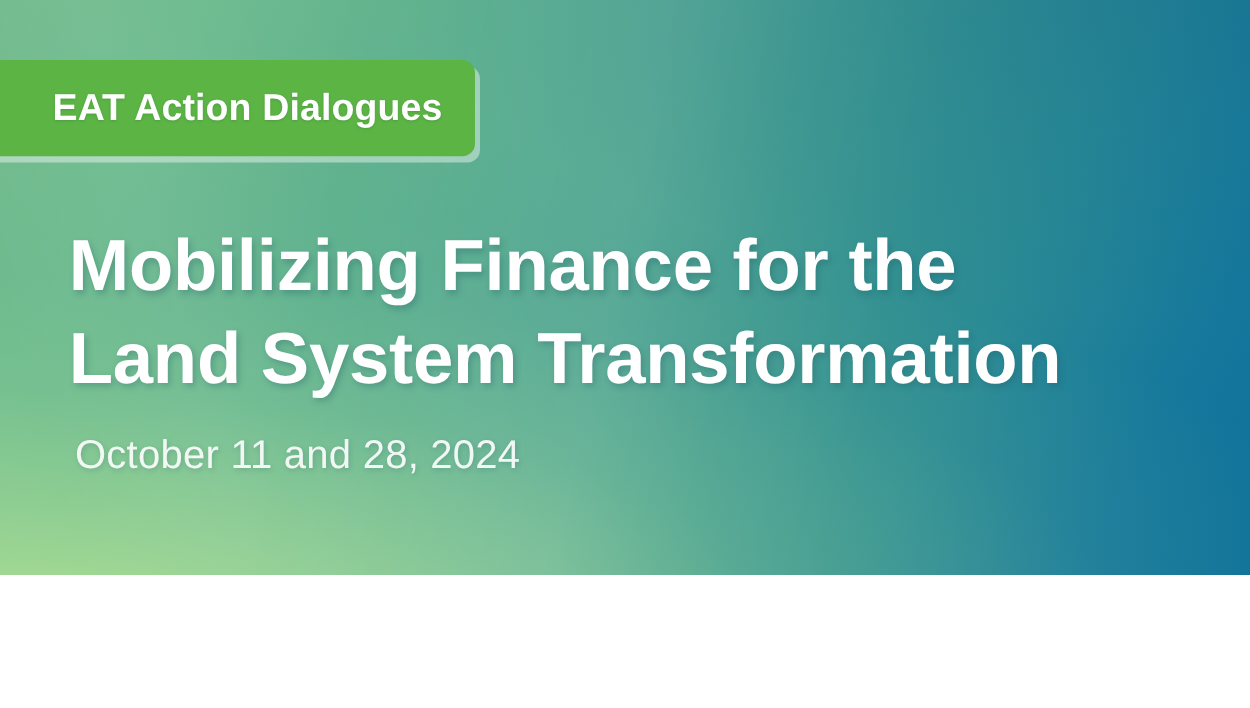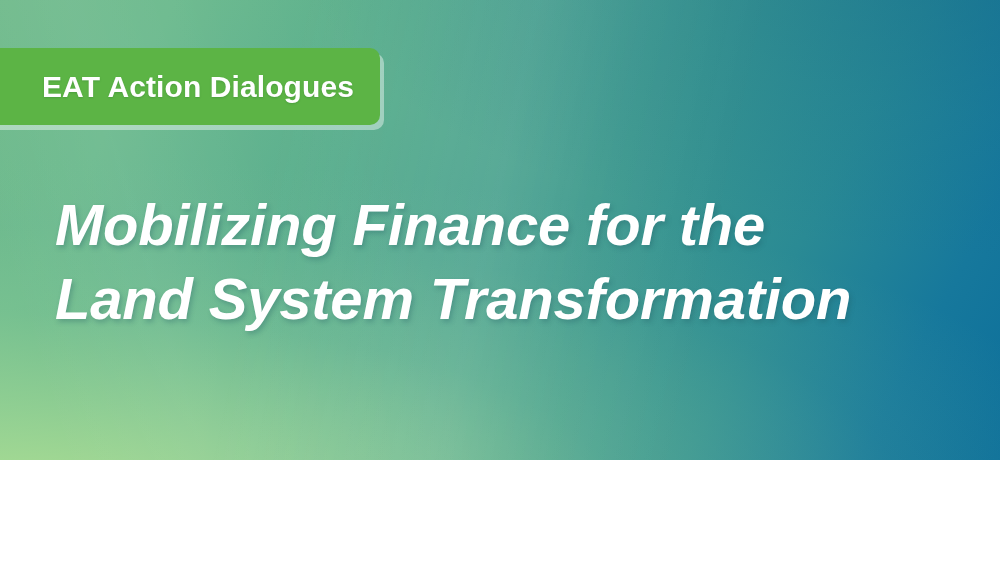--- a/index.html
+++ b/index.html
@@ -93,23 +93,22 @@
     font-weight: bold;
     letter-spacing: 0.1px;
     white-space: nowrap;
     text-shadow: 0 1px 2px rgba(40, 110, 50, 0.30);
   }
 
   
   #headline {
     position: absolute;
     left: 55px;
-    top: 188px;
+    top: 176px;
     width: 900px;
-    font-style: italic;
   }
 
   .headline-line {
     color: #ffffff;
     font-size: 58px;
     line-height: 74px;
     font-weight: bold;
     letter-spacing: -0.2px;
     white-space: nowrap;
     text-shadow: 2px 3px 5px rgba(30, 85, 95, 0.30);
@@ -157,15 +156,16 @@
 
   <div id="badge">
     <span id="badge-label">EAT Action Dialogues</span>
   </div>
 
   <div id="headline">
     <div class="headline-line">Mobilizing Finance for the</div>
     <div class="headline-line">Land System Transformation</div>
   </div>
 
+  <div id="event-date">October 11 and 28, 2024</div>
 
 
 </div>
 
 </body></html>

